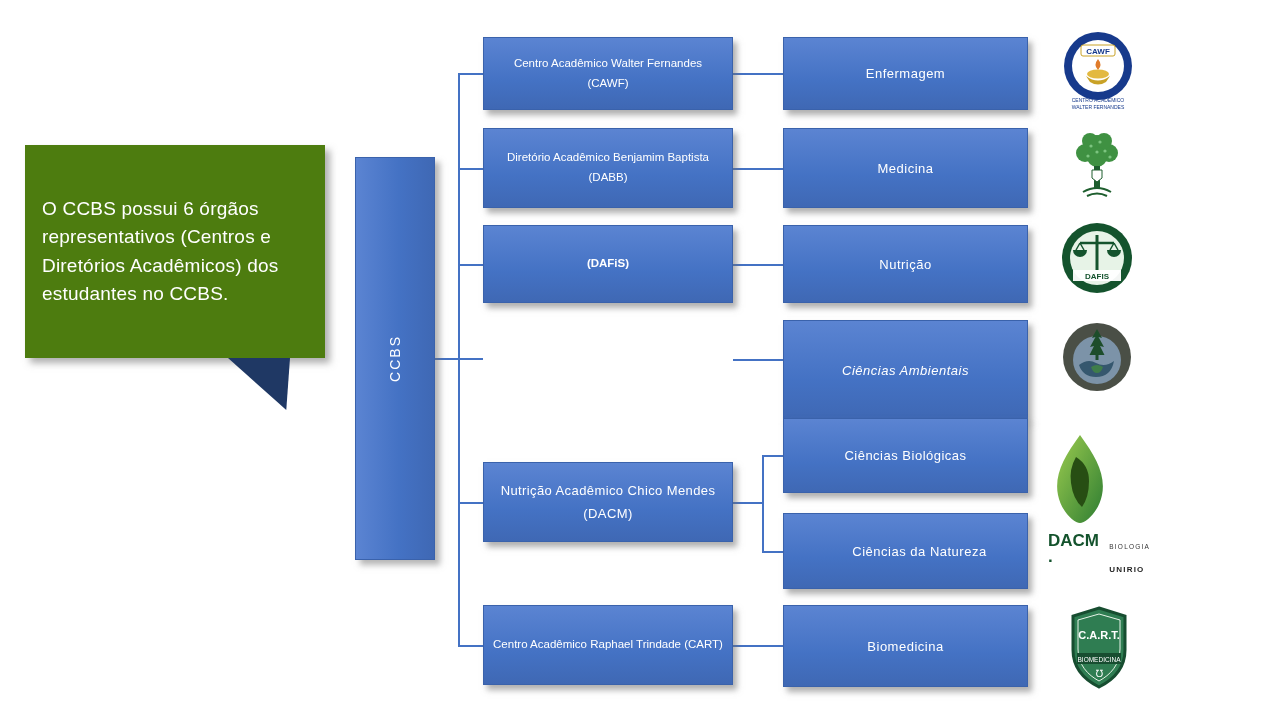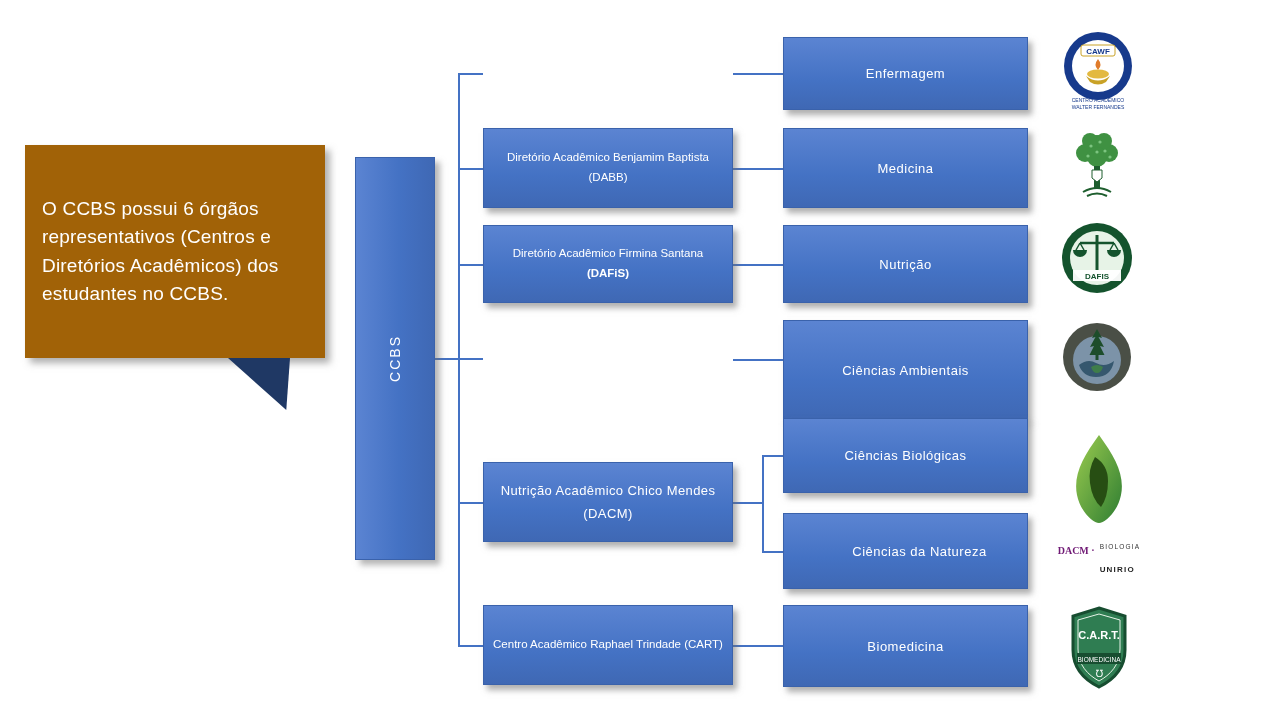--- a/index.html
+++ b/index.html
@@ -3,21 +3,21 @@
 <meta charset="utf-8">
 <style>
   * { margin:0; padding:0; box-sizing:border-box; }
   html,body { width:1280px; height:720px; }
   body { font-family:"Liberation Sans", sans-serif; background:#ffffff; }
   .canvas { position:relative; width:1280px; height:720px; background:#ffffff; overflow:hidden; }
 
   
   .callout {
     position:absolute; left:25px; top:145px; width:300px; height:213px;
-    background:#a16207; color:#ffffff;
+    background:#4d7c0f; color:#ffffff;
     box-shadow:5px 5px 7px rgba(110,110,110,.55);
     display:flex; align-items:center; padding:10px 17px;
     font-size:19px; line-height:1.5; letter-spacing:.2px;
   }
   .callout-tail {
     position:absolute; left:228px; top:358px; width:62px; height:52px;
     background:#1f3864;
     clip-path:polygon(0 0, 100% 0, 94% 100%);
   }
 
@@ -47,23 +47,23 @@
   .unit { left:483px; width:250px; font-size:11.5px; line-height:1.7; }
   .unit.lg { font-size:13px; letter-spacing:.4px; line-height:1.8; }
   .course { left:783px; width:245px; font-size:13px; letter-spacing:.5px; }
   .bold { font-weight:bold; }
 
   
   .hline { position:absolute; height:1.5px; background:#4472c4; }
   .vline { position:absolute; width:1.5px; background:#4472c4; }
 
   
-  .logo { position:absolute; display:flex; flex-direction:column; align-items:center; }
+  .logo { position:absolute; display:flex; flex-direction:column; }
   .dacm-textrow { display:flex; align-items:center; gap:5px; margin-top:2px; }
-  .dacm-acronym { font-family:Liberation Serif, serif; font-weight:bold; font-size:10px; color:#701a75; }
+  .dacm-acronym { font-family:Liberation Sans, sans-serif; font-weight:bold; font-size:17px; color:#14532d; }
   .dacm-caption { display:flex; flex-direction:column; line-height:1.1; }
   .dacm-caption span { font-size:6.5px; letter-spacing:1.2px; color:#333333;margin-top:16px; }
   .dacm-caption span:last-child { font-weight:bold; font-size:8px; color:#1f1f1f; }
 </style>
 </head>
 <body>
 
 <div class="canvas">
 
   <div class="callout">
@@ -86,44 +86,46 @@
   <div class="hline" style="left:733px; top:645px; width:50px;"></div>
   <div class="hline" style="left:733px; top:502px; width:29px;"></div>
   <div class="vline" style="left:762px; top:455px; height:97px;"></div>
   <div class="hline" style="left:762px; top:455px; width:21px;"></div>
   <div class="hline" style="left:762px; top:551px; width:21px;"></div>
 
   <div class="root-box">
     <span class="vertical-text">CCBS</span>
   </div>
 
+  <div class="node unit" style="top:37px; height:73px;">
+    <span>Centro Acadêmico Walter Fernandes (CAWF)</span>
+  </div>
   <div class="node unit" style="top:128px; height:80px;">
     <span>Diretório Acadêmico Benjamim Baptista (DABB)</span>
   </div>
   <div class="node unit" style="top:225px; height:78px;">
-    <span>Diretório Acadêmico Firmina Santana </span>
       <span class="bold">(DAFiS)</span>
   </div>
   <div class="node unit lg" style="top:462px; height:80px;">
     <span>Nutrição Acadêmico Chico Mendes (DACM)</span>
   </div>
   <div class="node unit" style="top:605px; height:80px;">
     <span>Centro Acadêmico Raphael Trindade (CART)</span>
   </div>
 
   <div class="node course" style="top:37px; height:73px;">
     <span>Enfermagem</span>
   </div>
   <div class="node course" style="top:128px; height:80px;">
     <span>Medicina</span>
   </div>
   <div class="node course" style="top:225px; height:78px;">
     <span>Nutrição</span>
   </div>
-  <div class="node course" style="top:320px; height:100px;">
+  <div class="node course" style="top:320px; height:100px;font-style:italic;">
     <span>Ciências Ambientais</span>
   </div>
   <div class="node course" style="top:418px; height:75px;">
     <span>Ciências Biológicas</span>
   </div>
   <div class="node course" style="top:513px; height:76px;padding-left:36px;">
     <span>Ciências da Natureza</span>
   </div>
   <div class="node course" style="top:605px; height:82px;">
     <span>Biomedicina</span>

